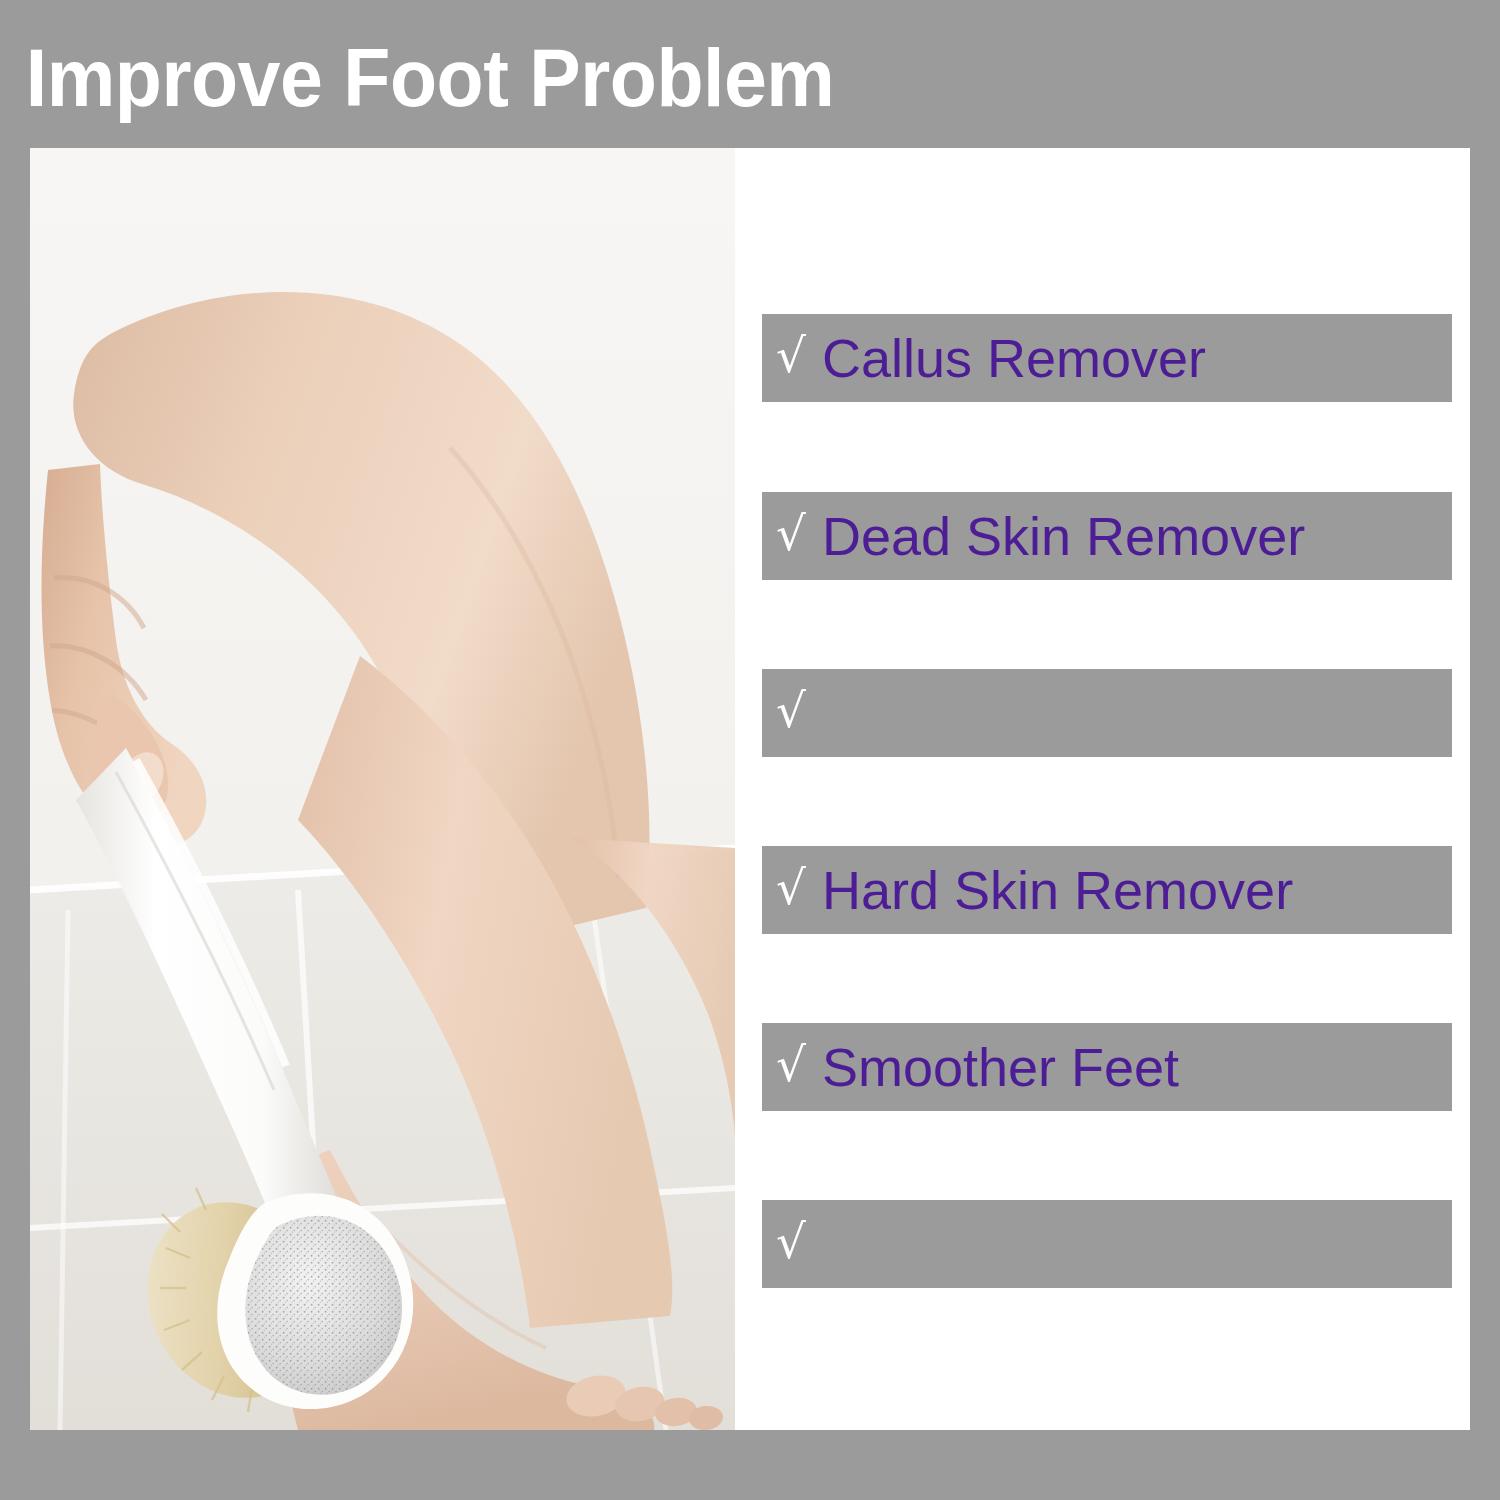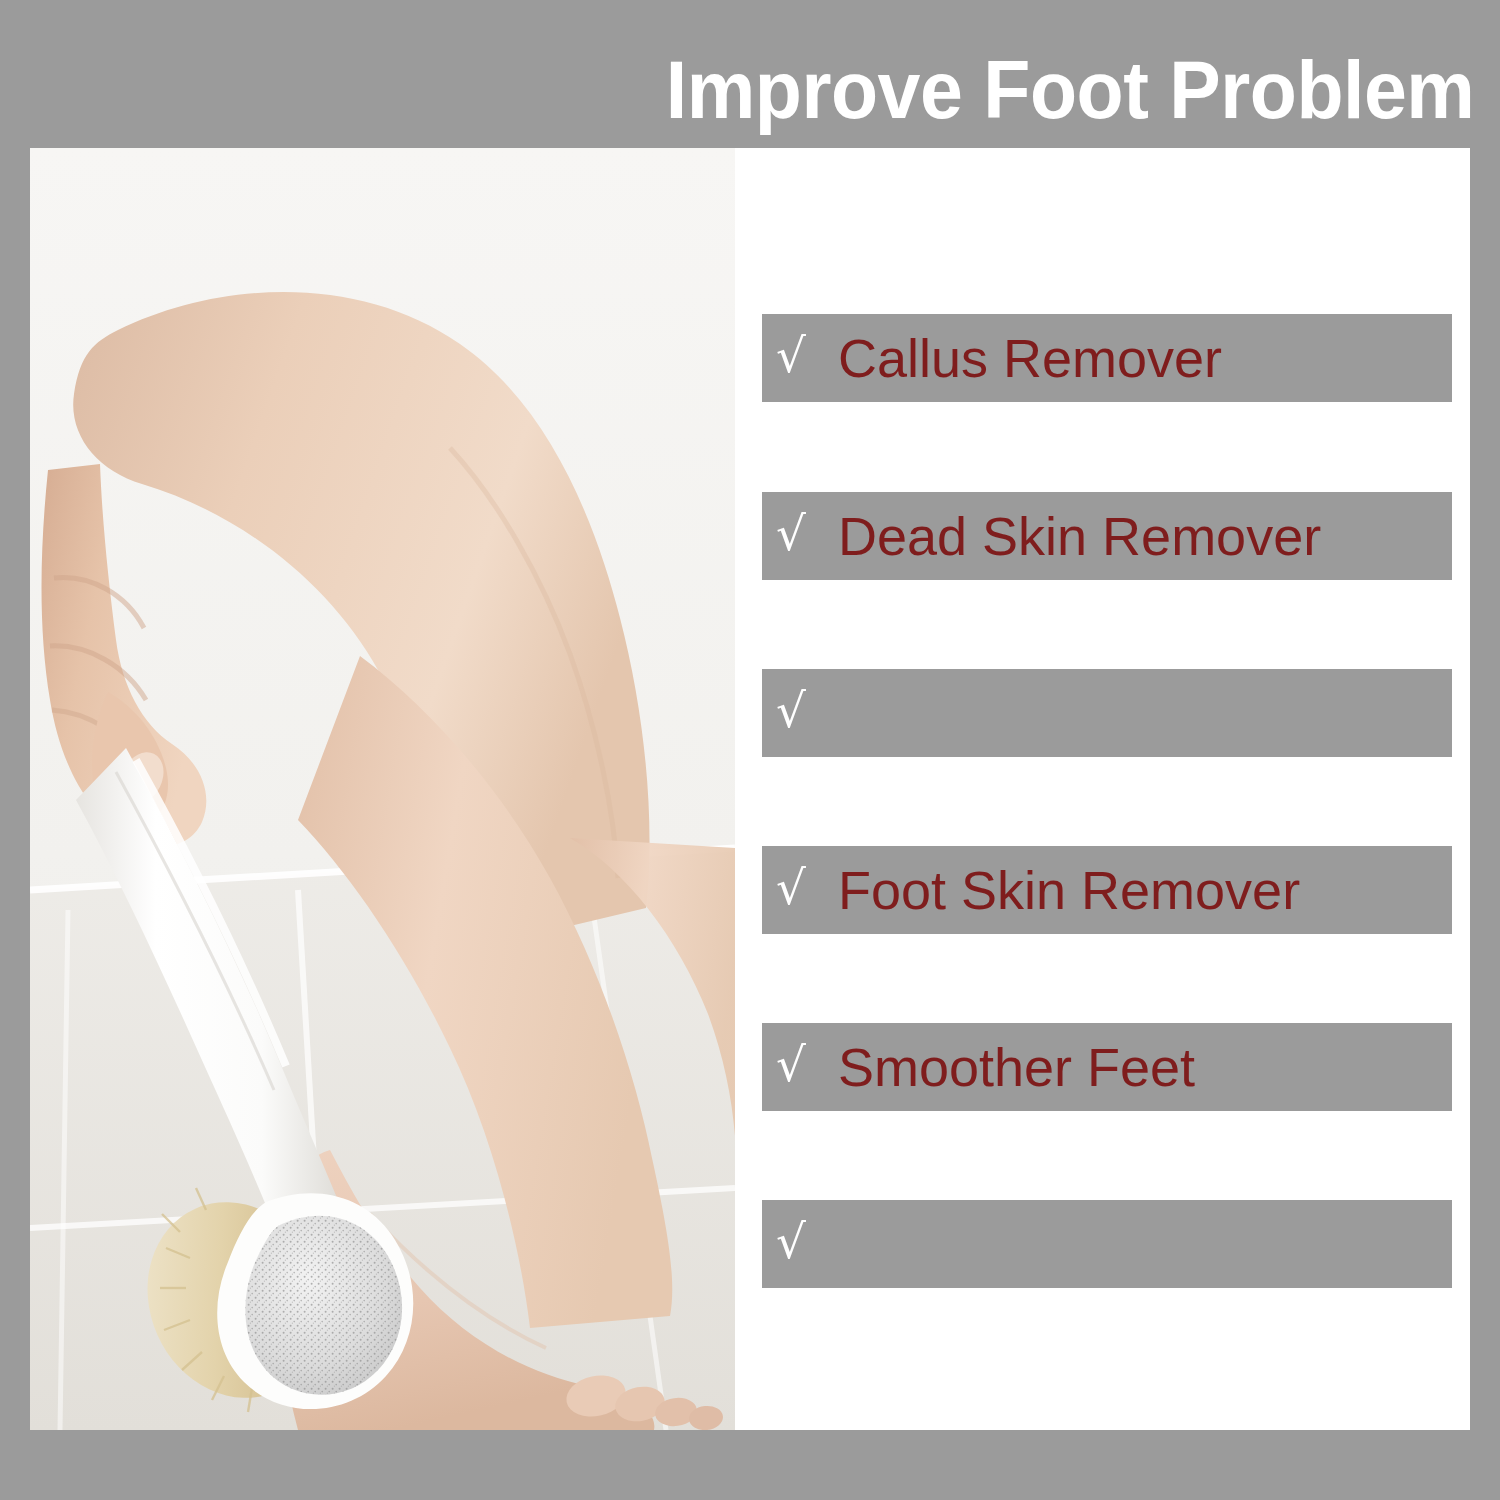--- a/index.html
+++ b/index.html
@@ -19,26 +19,26 @@
     position: relative;
     width: 1500px;
     height: 1500px;
     background: #9b9b9b;
   }
 
   
   #title-bar {
     position: absolute;
     left: 0;
-    top: 12px;
+    top: 0;
     width: 1500px;
     height: 148px;
     display: flex;
     align-items: center;
-    justify-content: flex-end;
+    justify-content: flex-start;
   }
   #poster-title {
     font-family: "Liberation Sans", sans-serif;
     font-weight: bold;
     font-size: 82px;
     line-height: 1;
     color: #ffffff;
     letter-spacing: -0.5px;
     transform: scaleX(0.94);
     transform-origin: center center;
@@ -101,24 +101,23 @@
     line-height: 1;
     color: #ffffff;
     margin-right: 16px;
     margin-top: -6px;
     flex: 0 0 auto;
   }
   .feature-label {
     font-family: "Liberation Sans", sans-serif;
     font-size: 54px;
     line-height: 1;
-    color: #7f1d1d;
+    color: #4c1d95;
     white-space: nowrap;
     flex: 0 0 auto;
-    margin-left: 16px;
   }
 </style>
 </head>
 <body>
 
 <div id="poster">
 
   <div id="title-bar">
     <div id="poster-title">Improve Foot Problem</div>
   </div>
@@ -299,21 +298,21 @@
         <span class="check-mark">√</span>
         <span class="feature-label">Dead Skin Remover</span>
       </div>
 
       <div class="feature-row" data-idx="2">
         <span class="check-mark">√</span>
       </div>
 
       <div class="feature-row" data-idx="3">
         <span class="check-mark">√</span>
-        <span class="feature-label">Foot Skin Remover</span>
+        <span class="feature-label">Hard Skin Remover</span>
       </div>
 
       <div class="feature-row" data-idx="4">
         <span class="check-mark">√</span>
         <span class="feature-label">Smoother Feet</span>
       </div>
 
       <div class="feature-row" data-idx="5">
         <span class="check-mark">√</span>
       </div>

